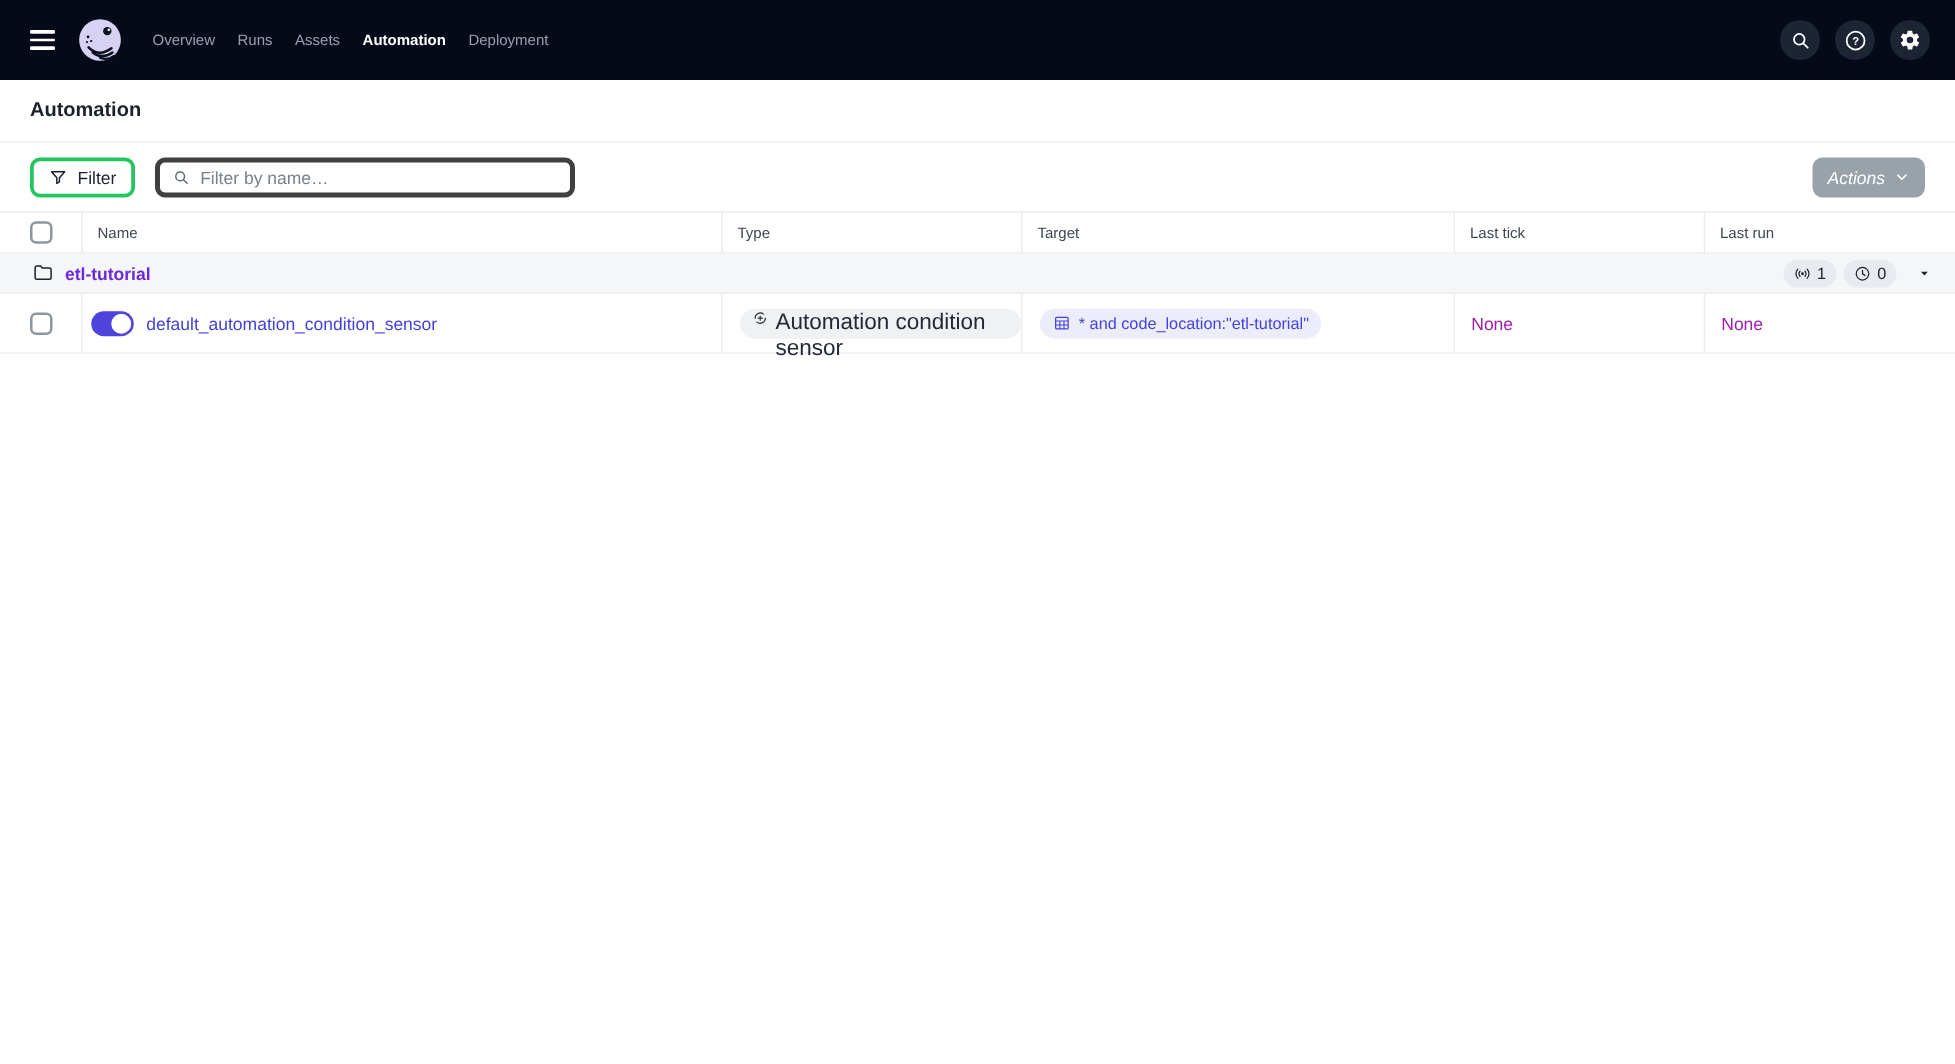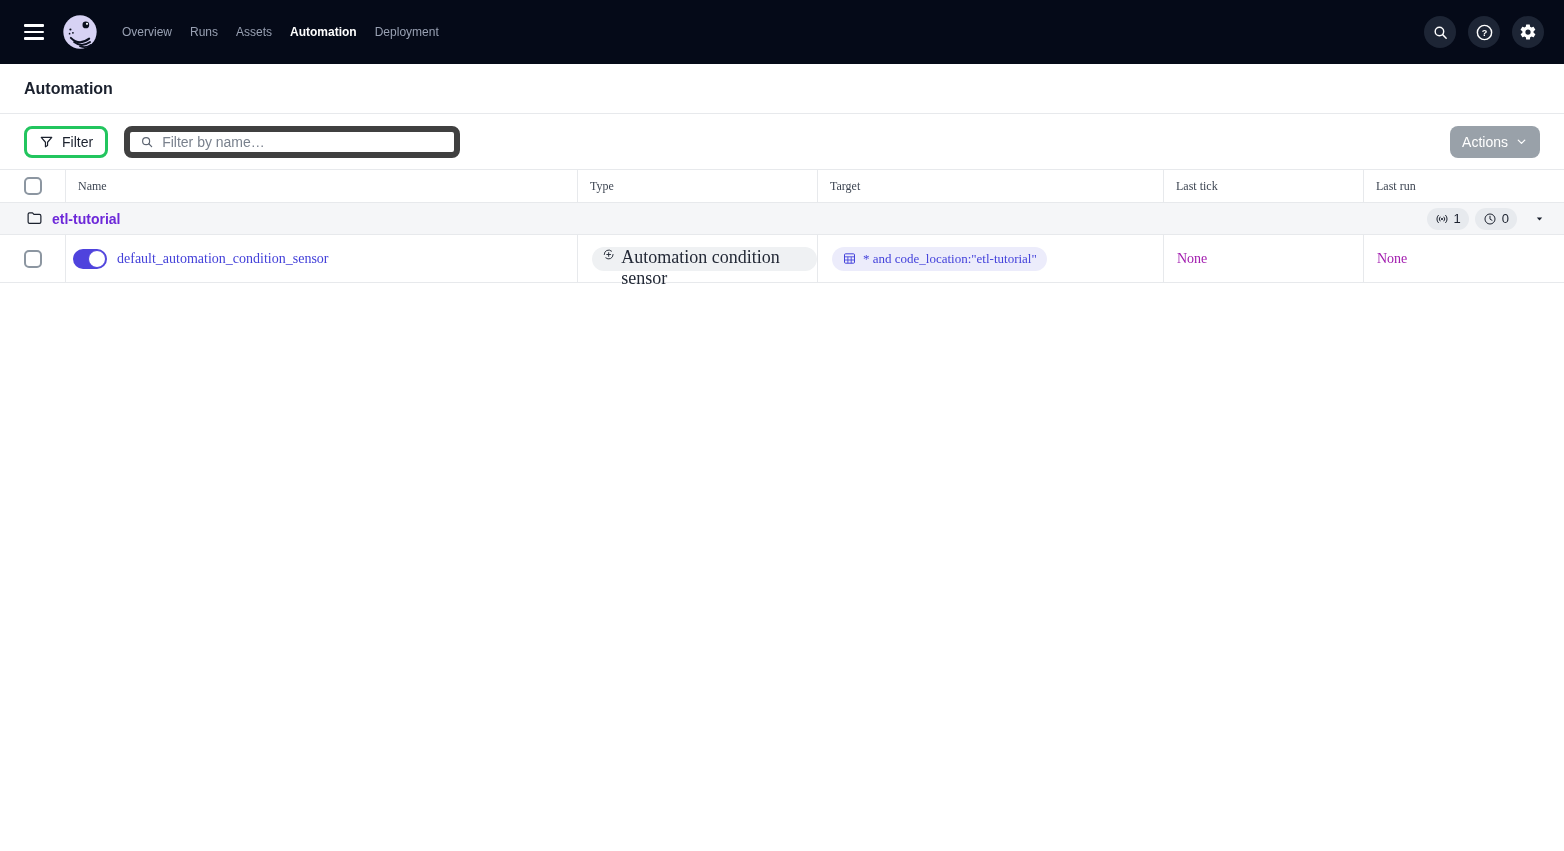--- a/index.html
+++ b/index.html
@@ -25,30 +25,30 @@
     border-bottom:1px solid #e7e9ec; }
   .page-title { font-size:16px; font-weight:700; color:#1b212e; }
 
   
   .toolbar { height:56px; display:flex; align-items:center; padding:0 24px;
     border-bottom:1px solid #e7e9ec; }
   .filter-btn { height:32px; display:flex; align-items:center; gap:8px; padding:0 12px;
     background:#fff; border:3px solid #22c55e; border-radius:8px; font-size:14px;
     color:#1b212e; cursor:pointer; }
   .search-box { height:32px; width:336px; margin-left:16px; display:flex; align-items:center;
-    gap:8px; padding:0 10px; border:6px solid #404040; border-radius:8px; background:#fff; }
+    gap:8px; padding:0 10px; border:4px solid #404040; border-radius:8px; background:#fff; }
   .search-box input { border:none; outline:none; flex:1; font-size:14px;
     font-family:"Liberation Sans", sans-serif; color:#1b212e; background:transparent; }
   .search-box input::placeholder { color:#79818d; }
   .actions-btn { margin-left:auto; height:32px; display:flex; align-items:center; gap:7px;
     padding:0 12px; background:#99a1a9; border:none; border-radius:8px; color:#ffffff;
-    font-size:14px; font-family:"Liberation Sans", sans-serif; cursor:default; }
-
-  
-  .grid-cols { display:grid; grid-template-columns:66px 512px 240px 346px 200px 1fr;font-family:Liberation Serif, serif; }
+    font-size:14px; font-family:"Liberation Sans", sans-serif; cursor:default;font-style:italic; }
+
+  
+  .grid-cols { display:grid; grid-template-columns:66px 512px 240px 346px 200px 1fr; }
   .thead { height:33px; border-bottom:1px solid #e7e9ec; }
   .th { display:flex; align-items:center; padding-left:12px; font-size:12px;
     color:#3e4653; border-right:1px solid #e7e9ec; }
   .th:last-child { border-right:none; }
   .th.cb { justify-content:center; padding-left:0; }
   .checkbox { width:18px; height:18px; border:2px solid #8c96a1; border-radius:5px;
     background:#fff; cursor:pointer; }
 
   .group-row { height:32px; background:#f5f6f8; border-bottom:1px solid #e7e9ec;
     display:flex; align-items:center; padding:0 18px 0 26px; }

